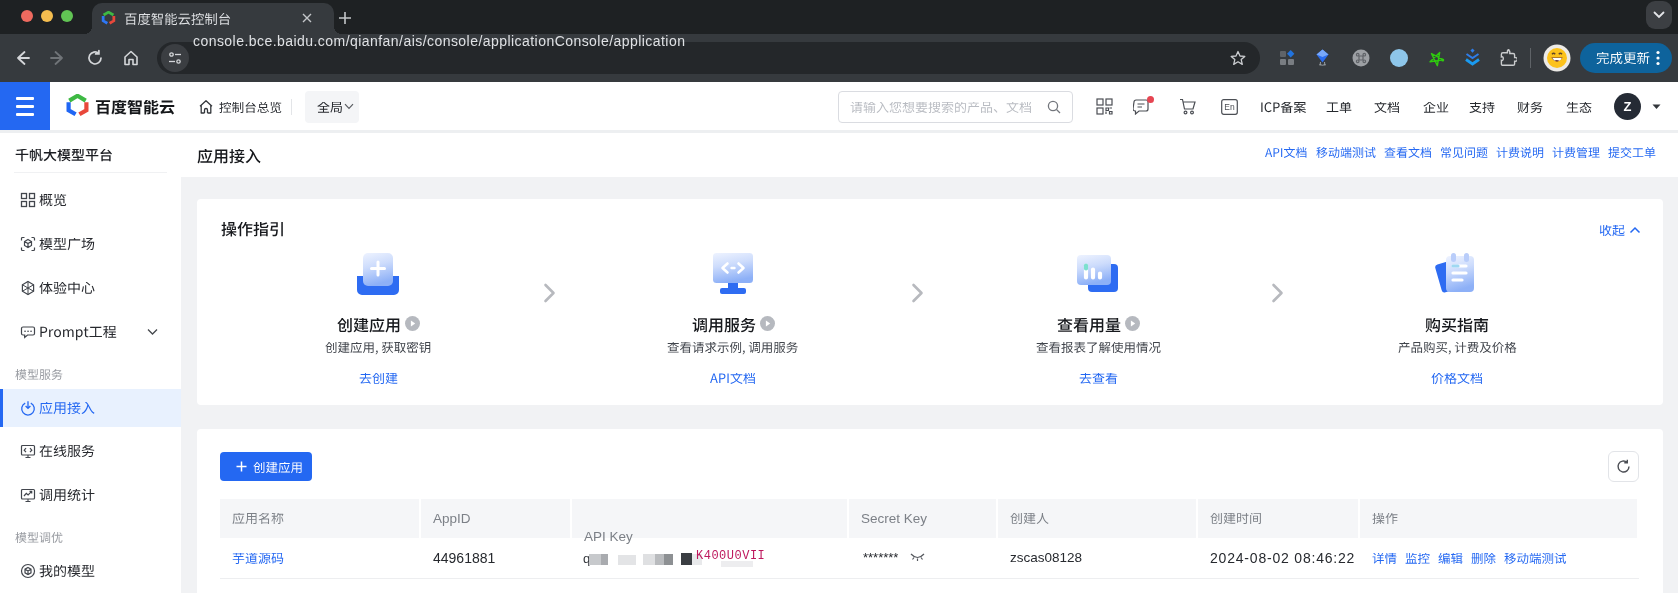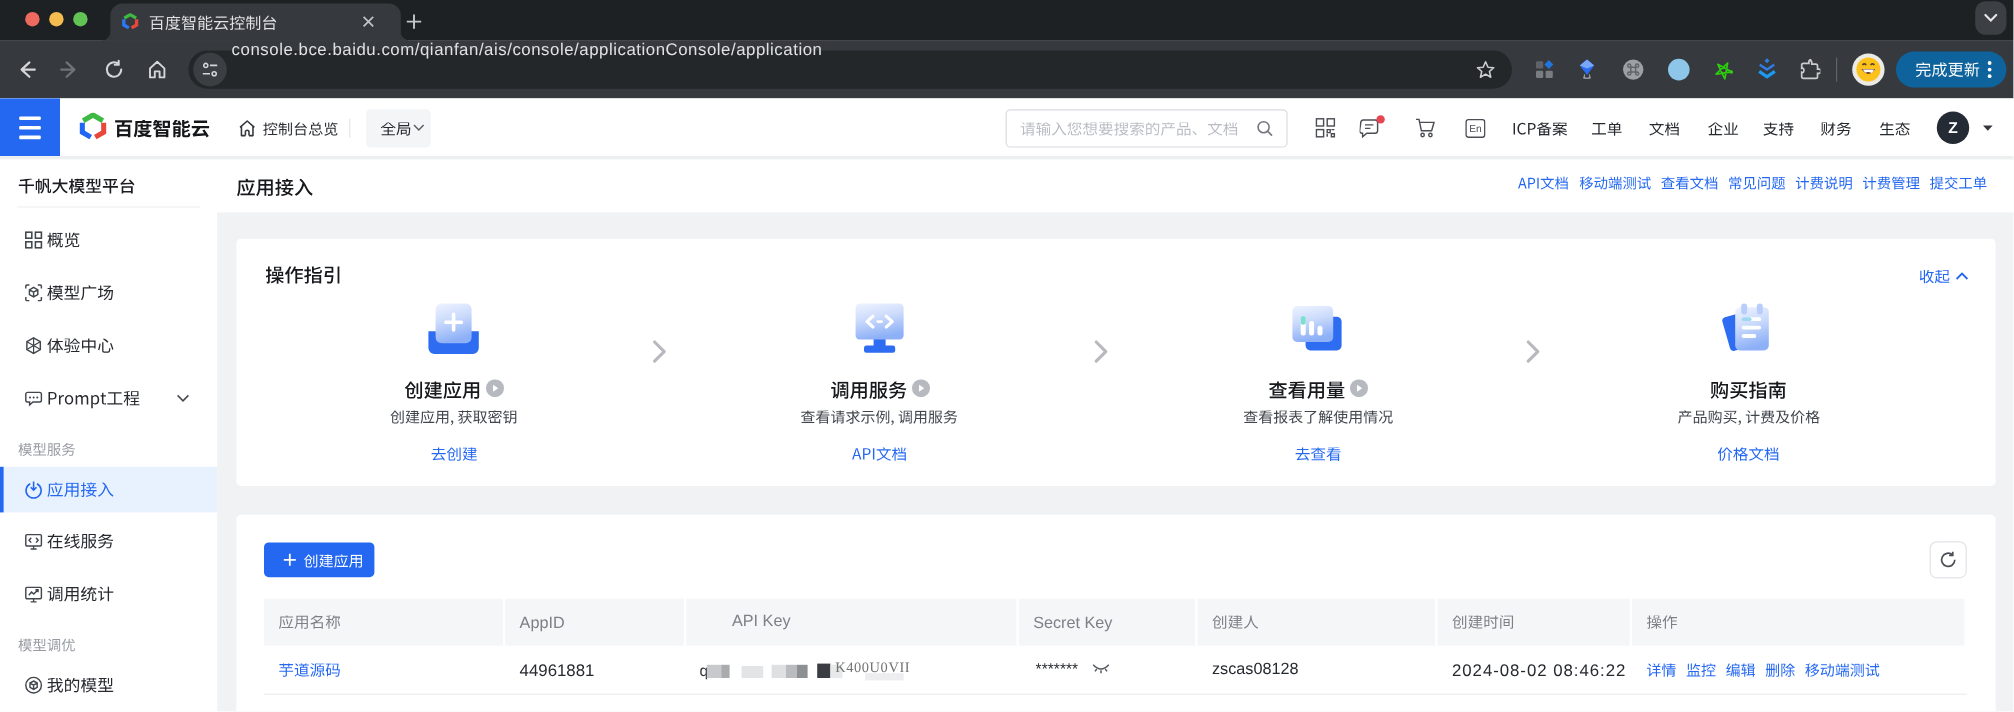--- a/index.html
+++ b/index.html
@@ -832,21 +832,21 @@
         <use href="#g73" x="0"></use>
         <use href="#g74" x="1000"></use>
         <use href="#g147" x="2000"></use>
         <use href="#g148" x="3000"></use>
       </g>
     </svg>
   </div>
 <div class="abs" style="left:421px;top:499px;width:149px;height:39px;background:#f5f6f8"></div>
 <div style="position:absolute;top:509.5px;font-size:13.5px;color:#7c8087;font-weight:400;line-height:18.0px;white-space:pre;letter-spacing:0;left:433.0px;">AppID</div>
 <div class="abs" style="left:572px;top:499px;width:275px;height:39px;background:#f5f6f8"></div>
-<div style="position:absolute;top:509px;font-size:13.5px;color:#7c8087;font-weight:400;line-height:18.0px;white-space:pre;letter-spacing:0;left:584.0px;margin-left:26px;">API Key</div>
+<div style="position:absolute;top:528px;font-size:13.5px;color:#7c8087;font-weight:400;line-height:18.0px;white-space:pre;letter-spacing:0;left:584.0px;">API Key</div>
 <div class="abs" style="left:849px;top:499px;width:147px;height:39px;background:#f5f6f8"></div>
 <div style="position:absolute;top:509.5px;font-size:13.5px;color:#7c8087;font-weight:400;line-height:18.0px;white-space:pre;letter-spacing:0;left:861.0px;">Secret Key</div>
 <div class="abs" style="left:998px;top:499px;width:198px;height:39px;background:#f5f6f8"></div>
 <div style="position:absolute;left:1010.0px;top:513px">
     <svg width="39" height="15" style="display:block" fill="#7c8087">
       <g transform="translate(0,10) scale(0.013000,-0.013000)">
         <use href="#g114" x="0"></use>
         <use href="#g115" x="1000"></use>
         <use href="#g149" x="2000"></use>
       </g>
@@ -886,21 +886,21 @@
 <div class="abs" style="left:583px;top:548px;width:170px;height:20px">
 <span style="position:absolute;left:0;top:3px;font-size:13px;color:#33363b;font-family:'Liberation Sans'">q</span>
 <span style="position:absolute;left:6px;top:6px;width:12px;height:11px;background:#c7c9cc"></span>
 <span style="position:absolute;left:18px;top:6px;width:7px;height:11px;background:#a9abaf"></span>
 <span style="position:absolute;left:35px;top:7px;width:18px;height:10px;background:#e3e4e6"></span>
 <span style="position:absolute;left:60px;top:6px;width:12px;height:11px;background:#dfe0e2"></span>
 <span style="position:absolute;left:72px;top:6px;width:9px;height:11px;background:#b9bbbe"></span>
 <span style="position:absolute;left:81px;top:6px;width:9px;height:11px;background:#8d9093"></span>
 <span style="position:absolute;left:98px;top:5px;width:11px;height:12px;background:#3a3d42"></span>
 <span style="position:absolute;left:109px;top:6px;width:10px;height:11px;background:#e8e9eb"></span>
-<span style="position:absolute;left:113px;top:1px;font-size:12px;color:#737373;font-family:Liberation Serif, serif;letter-spacing:0.5px">K400U0VII</span>
+<span style="position:absolute;left:113px;top:1px;font-size:12px;color:#be185d;font-family:Liberation Mono, monospace;letter-spacing:0.5px">K400U0VII</span>
 <span style="position:absolute;left:138px;top:13px;width:32px;height:6px;background:#ededef"></span>
 </div>
 <div style="position:absolute;top:549.0px;font-size:13.0px;color:#26292e;font-weight:400;line-height:18.0px;white-space:pre;letter-spacing:0;left:863.0px;">*******</div>
 <svg class="abs" style="left:910px;top:553px" width="15" height="11" viewBox="0 0 15 11">
     <path d="M1 1 q6.5 7 13 0 M4 4.5 l-1.5 2 M7.5 5.5 v2.5 M11 4.5 l1.5 2" fill="none" stroke="#55585e" stroke-width="1.2"></path>
   </svg>
 <div style="position:absolute;top:549.0px;font-size:13.5px;color:#26292e;font-weight:400;line-height:18.0px;white-space:pre;letter-spacing:0;left:1010.0px;">zscas08128</div>
 <div style="position:absolute;top:549.0px;font-size:14.0px;color:#26292e;font-weight:400;line-height:18.0px;white-space:pre;letter-spacing:0.8px;left:1210.0px;">2024-08-02 08:46:22</div>
 <div style="position:absolute;left:1372.0px;top:553px">
     <svg width="25" height="15" style="display:block" fill="#2468f2">

